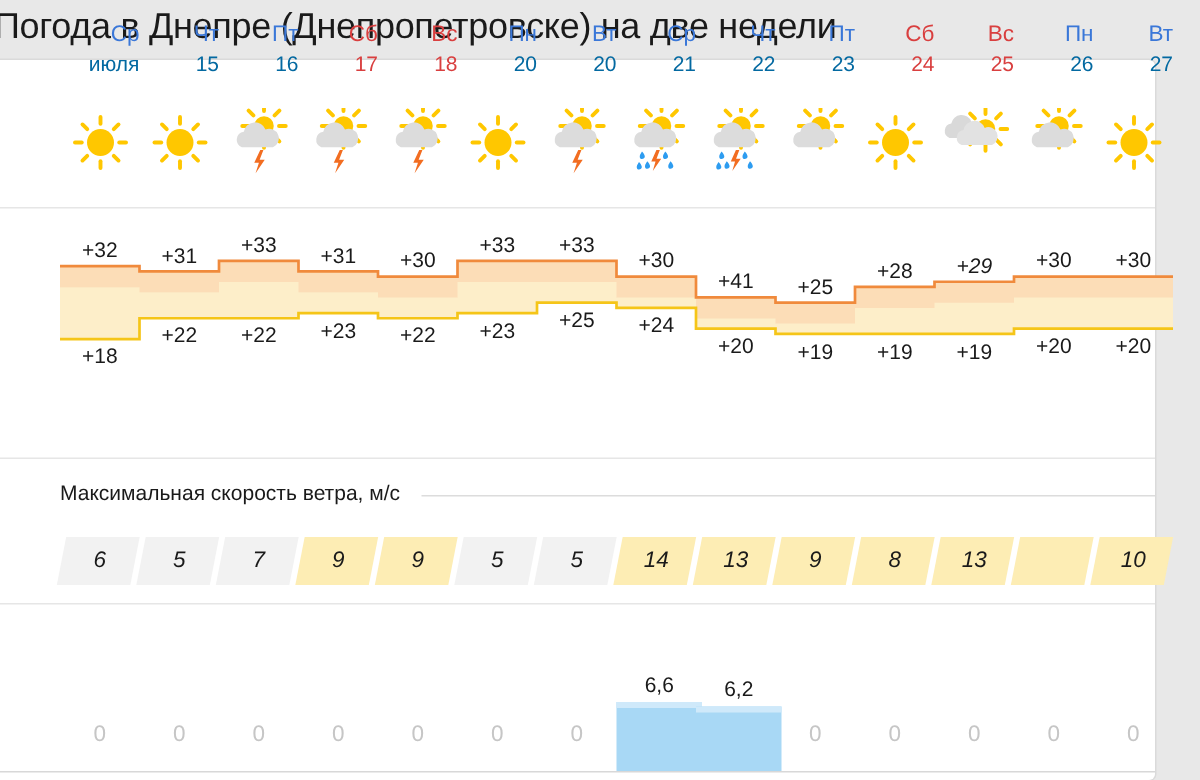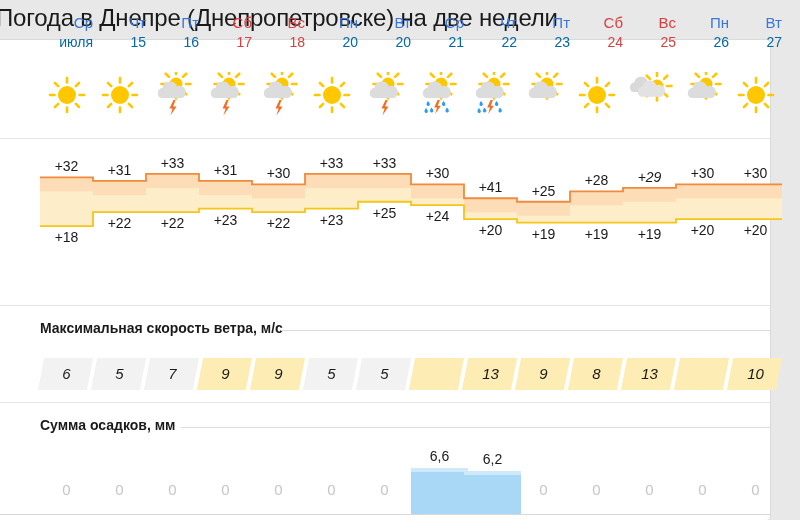--- a/index.html
+++ b/index.html
@@ -42,21 +42,21 @@
   .ic svg{position:absolute;left:50%;top:2px;transform:translateX(-50%);}
 
   
   .tempchart{position:absolute;left:40px;top:145px;width:770px;height:110px;}
   .tempsvg{position:absolute;left:0;top:0;}
   .tlabels{position:absolute;left:0;top:0;width:100%;height:100%;}
   .tmax,.tmin{position:absolute;width:53px;text-align:center;font-size:14px;color:#1a1a1a;}
 
   
   .sec{position:absolute;left:40px;height:20px;}
-  .sec .lab{font-size:14px;color:#1a1a1a;white-space:nowrap;float:left;font-weight:bold;}
+  .sec .lab{font-size:14px;color:#1a1a1a;white-space:nowrap;float:left;}
   .sec .rule{position:absolute;left:0;top:10px;height:1px;background:#dcdcdc;right:0;}
 
   
   .wind{position:absolute;left:40px;width:770px;height:34px;}
   .wcell{position:absolute;top:0;width:53px;height:32px;
          transform:skewX(-11deg);background:#f2f2f2;}
   .wcell.hi{background:#fdedb4;}
   .wtxt{position:absolute;top:0;width:53px;height:32px;line-height:32px;
         text-align:center;font-size:15px;font-style:italic;color:#1a1a1a;}
 
@@ -432,39 +432,36 @@
       <div class="wtxt" style="left: 106px;">7</div>
       <div class="wcell hi" style="left: 160px; width: 49px;"></div>
       <div class="wtxt" style="left: 159px;">9</div>
       <div class="wcell hi" style="left: 213px; width: 49px;"></div>
       <div class="wtxt" style="left: 212px;">9</div>
       <div class="wcell" style="left: 266px; width: 49px;"></div>
       <div class="wtxt" style="left: 265px;">5</div>
       <div class="wcell" style="left: 319px; width: 49px;"></div>
       <div class="wtxt" style="left: 318px;">5</div>
       <div class="wcell hi" style="left: 372px; width: 49px;"></div>
+      <div class="wtxt" style="left: 371px;">14</div>
       <div class="wcell hi" style="left: 425px; width: 49px;"></div>
       <div class="wtxt" style="left: 424px;">13</div>
       <div class="wcell hi" style="left: 478px; width: 49px;"></div>
       <div class="wtxt" style="left: 477px;">9</div>
       <div class="wcell hi" style="left: 531px; width: 49px;"></div>
       <div class="wtxt" style="left: 530px;">8</div>
       <div class="wcell hi" style="left: 584px; width: 49px;"></div>
       <div class="wtxt" style="left: 583px;">13</div>
       <div class="wcell hi" style="left: 637px; width: 49px;"></div>
       <div class="wcell hi" style="left: 690px; width: 49px;"></div>
       <div class="wtxt" style="left: 689px;">10</div>
     </div>
 
   <div class="divline" style="left:-40px;top:402px;width:810px;"></div>
 
-  <div class="sec" style="top:417px;width:730px;">
-    <span class="lab" id="precip-label">Сумма осадков, мм</span>
-    <span class="rule" id="precip-rule" style="left: 141px;"></span>
-  </div>
   <div class="precip" style="top:440px;" id="precip-row">
       <div class="pzero" style="left: 0px;">0</div>
       <div class="pzero" style="left: 53px;">0</div>
       <div class="pzero" style="left: 106px;">0</div>
       <div class="pzero" style="left: 159px;">0</div>
       <div class="pzero" style="left: 212px;">0</div>
       <div class="pzero" style="left: 265px;">0</div>
       <div class="pzero" style="left: 318px;">0</div>
       <div class="pbar" style="left: 371px; height: 46px; width: 57px;">
         <div class="cap"></div>

